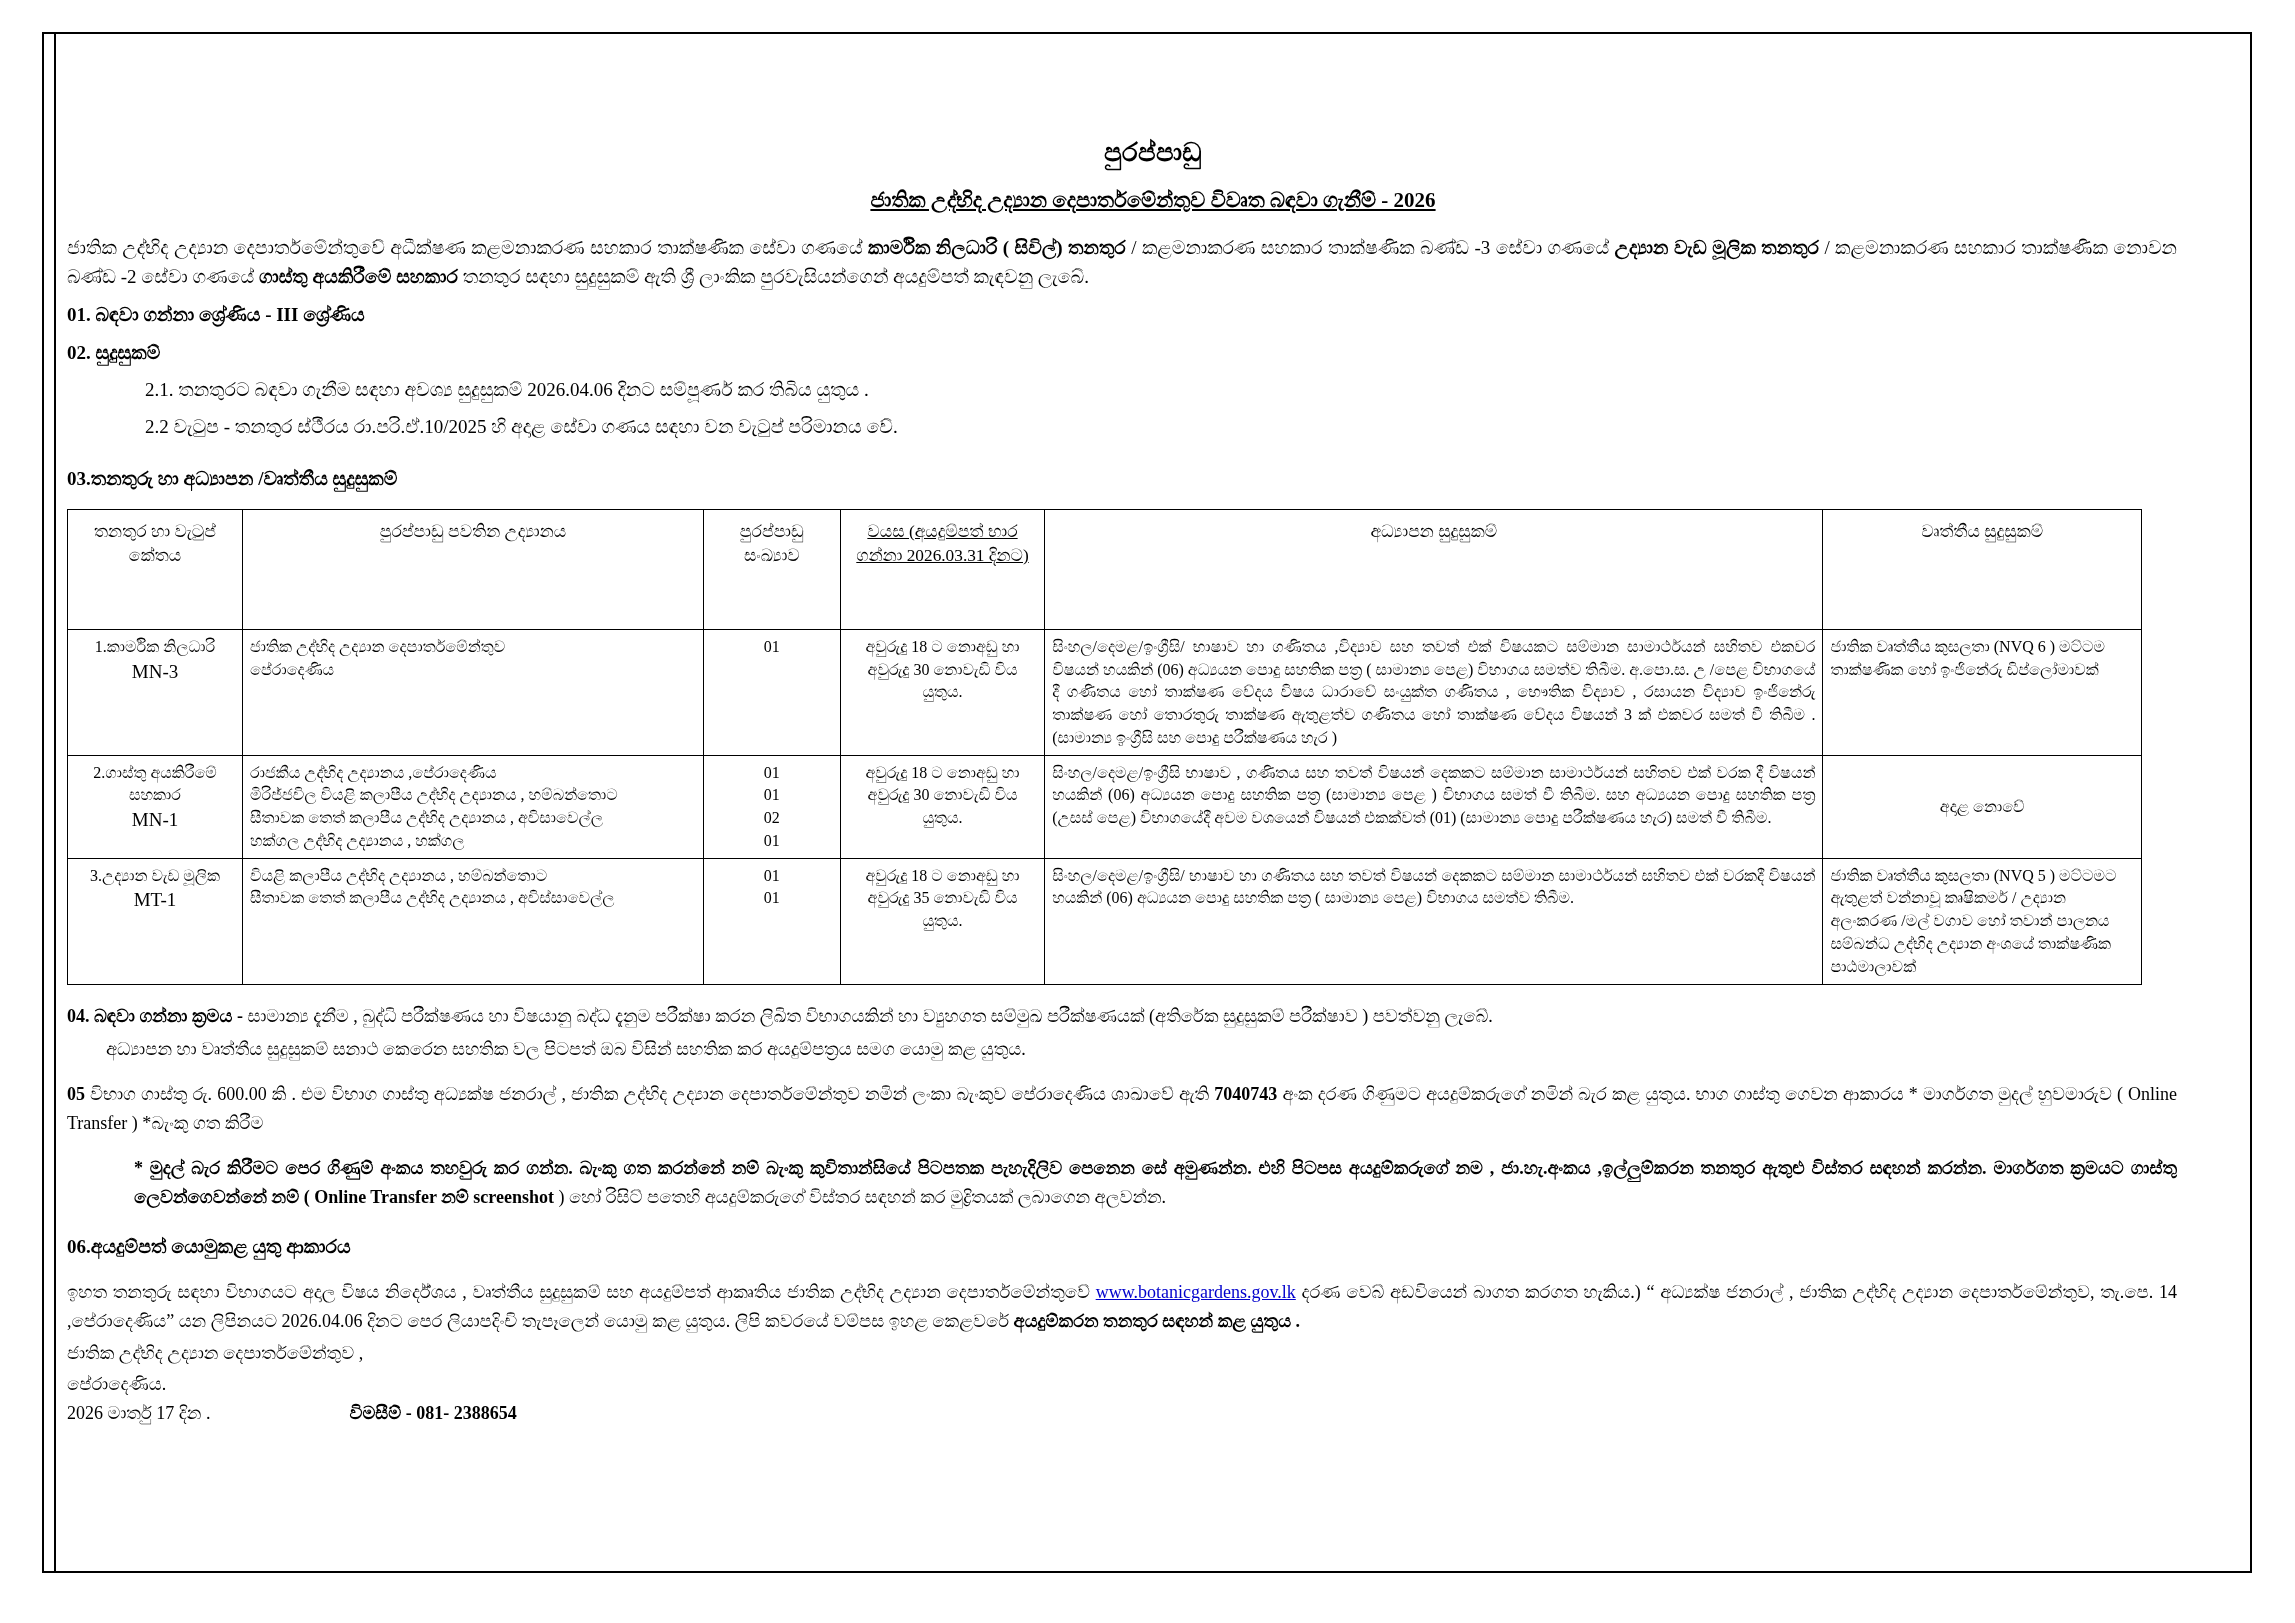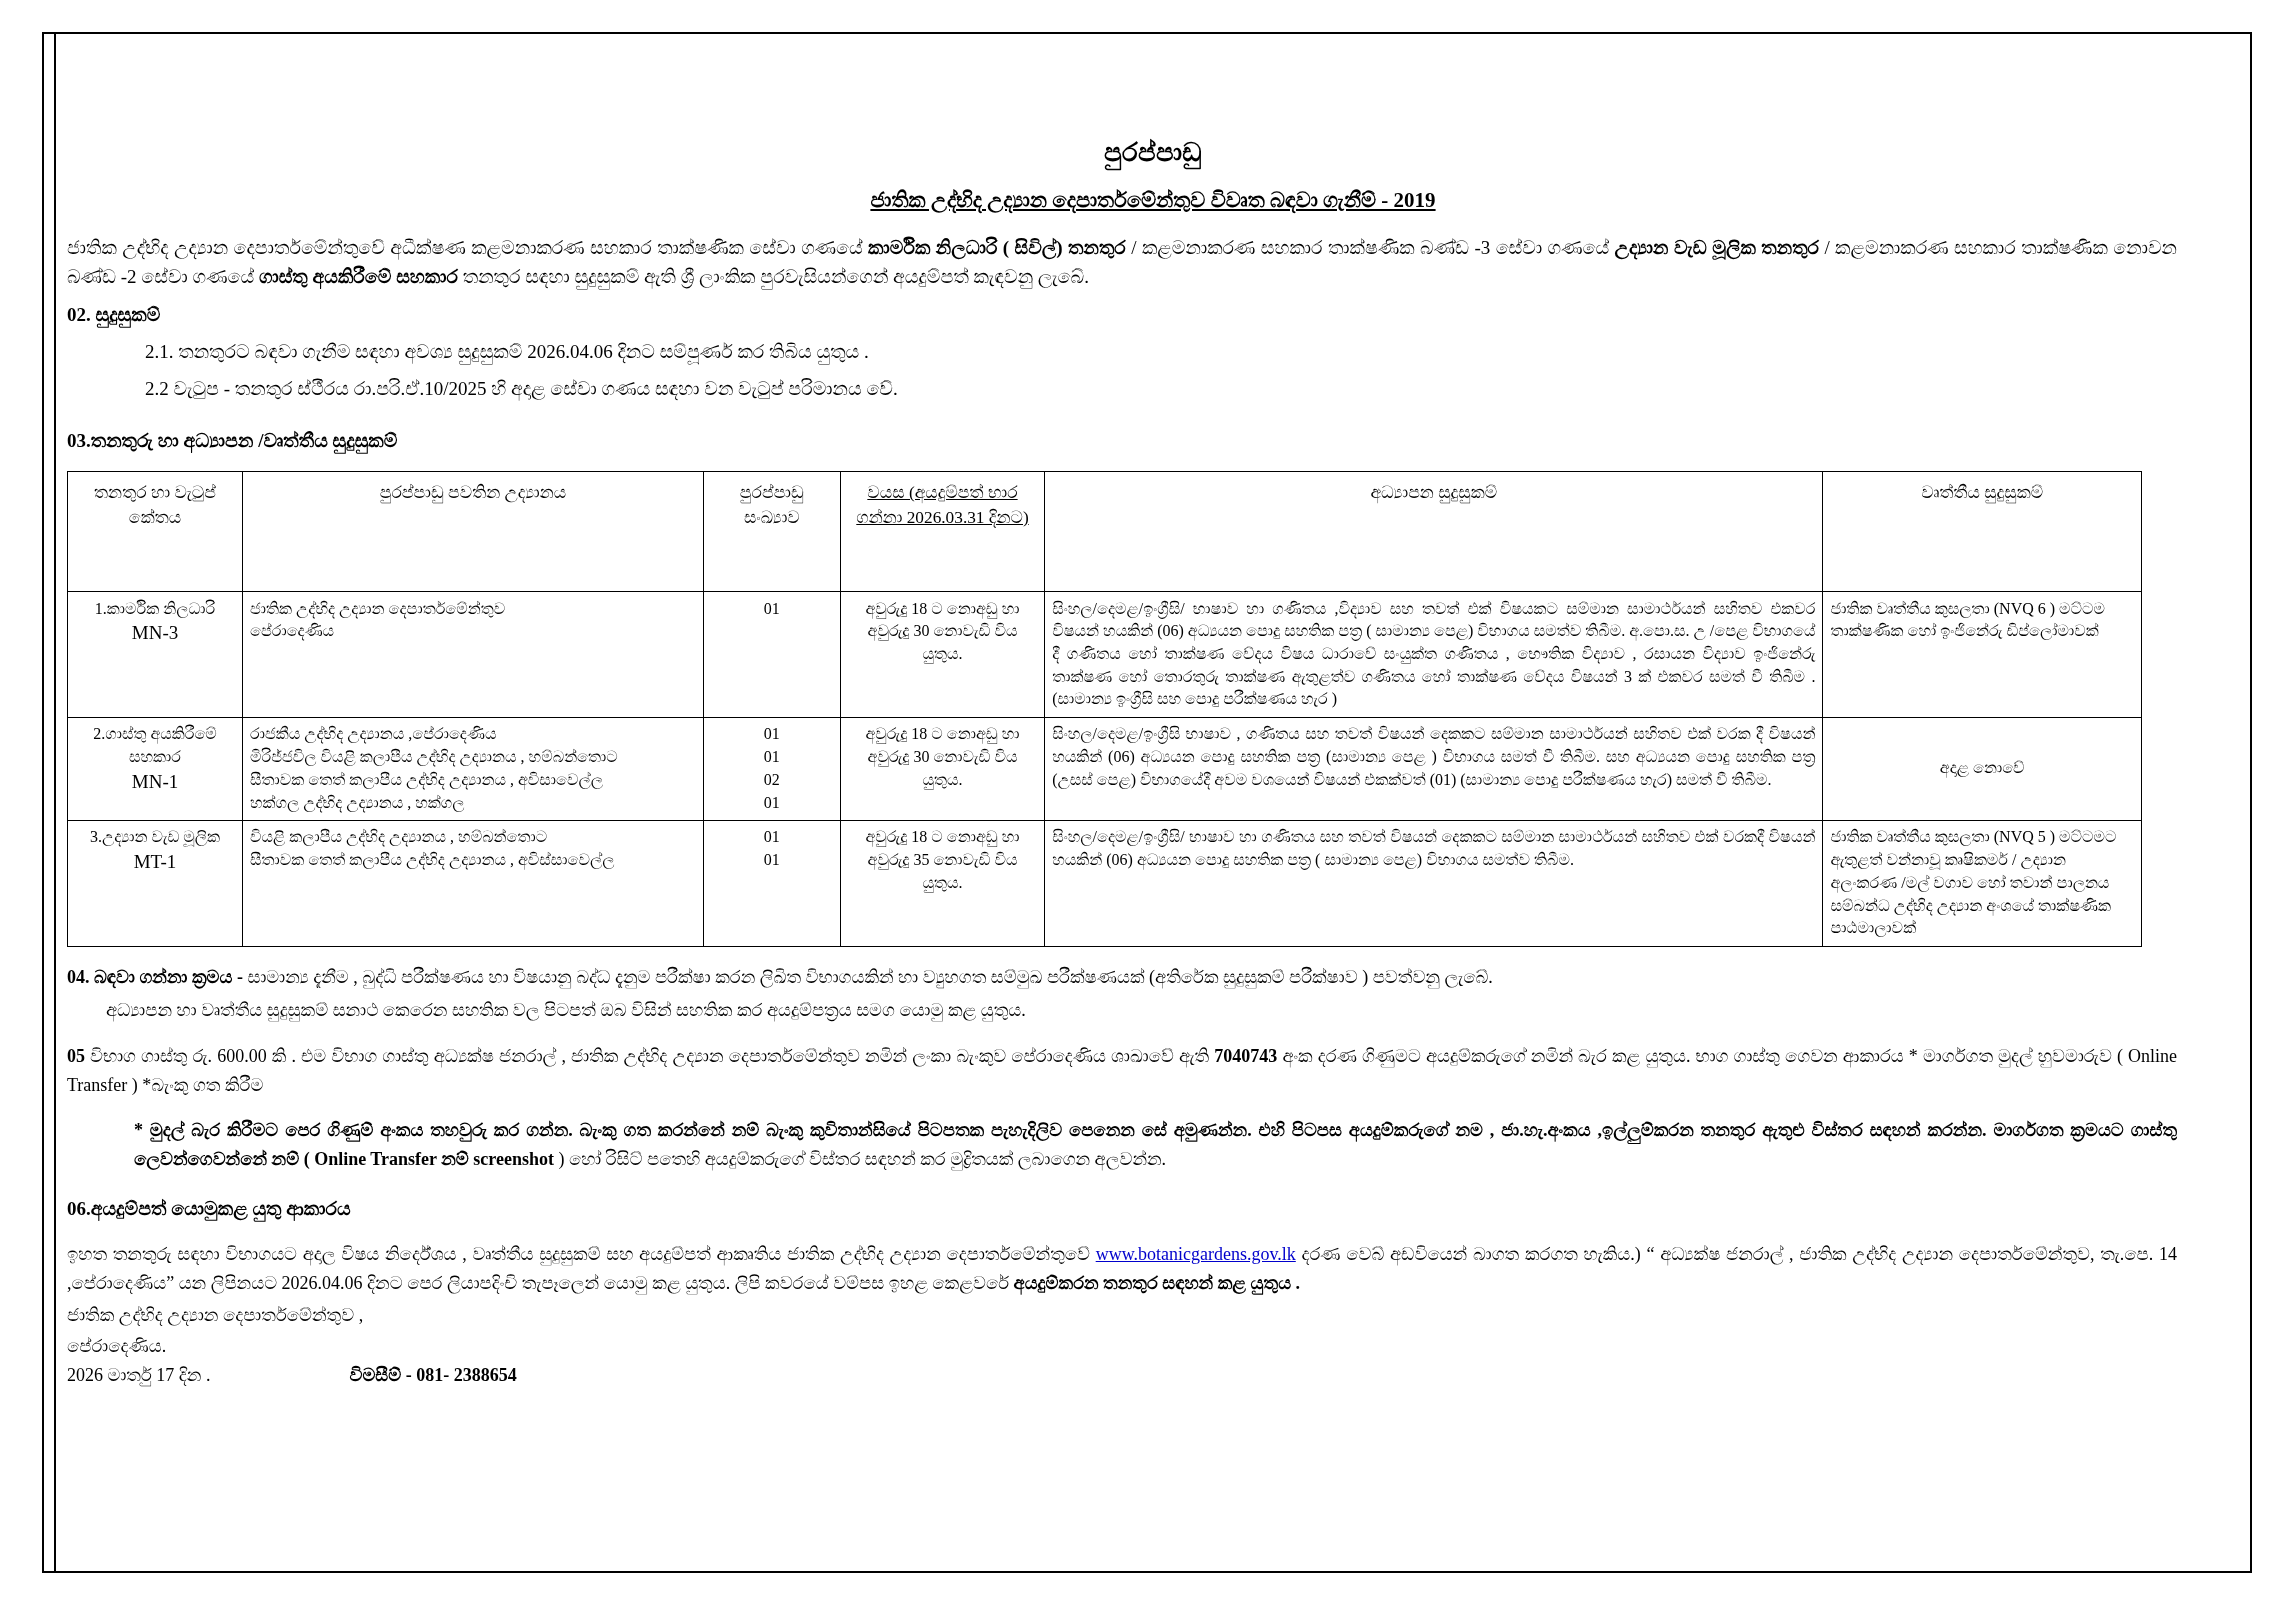--- a/index.html
+++ b/index.html
@@ -159,26 +159,27 @@
 </head>
 <body>
 
 <div class="page">
   <div class="border-outer"></div>
   <div class="border-inner"></div>
 
   <div class="content">
 
     <div class="doc-title">පුරප්පාඩු</div>
-    <div class="doc-subtitle">ජාතික උද්භිද උද්‍යාන දෙපාර්තමේන්තුව විවෘත බඳවා ගැනීම්  - 2019</div>
+    <div class="doc-subtitle">ජාතික උද්භිද උද්‍යාන දෙපාර්තමේන්තුව විවෘත බඳවා ගැනීම්  - 2026</div>
 
     <div class="intro">
       <span>ජාතික උද්භිද උද්‍යාන දෙපාර්තමේන්තුවේ අධීක්ෂණ කළමනාකරණ සහකාර තාක්ෂණික සේවා ගණයේ </span><b>කාර්මික නිලධාරි ( සිවිල්) තනතුර</b><span> / කළමනාකරණ සහකාර තාක්ෂණික බණ්ඩ -3 සේවා ගණයේ </span><b>උද්‍යාන වැඩ මූලික තනතුර</b><span> / කළමනාකරණ සහකාර තාක්ෂණික නොවන බණ්ඩ -2 සේවා ගණයේ </span><b>ගාස්තු අයකිරීමේ සහකාර</b><span> තනතුර සඳහා සුදුසුකම් ඇති ශ්‍රී ලාංකික පුරවැසියන්ගෙන් අයදුම්පත් කැඳවනු ලැබේ.</span>
     </div>
 
+    <div class="sec-line">01. බඳවා ගන්නා ශ්‍රේණිය  -  III ශ්‍රේණිය</div>
     <div class="sec-line">02. සුදුසුකම්</div>
     <div class="sub-line">2.1. තනතුරට බඳවා ගැනීම සඳහා අවශ්‍ය සුදුසුකම්  2026.04.06 දිනට සම්පූර්ණ  කර තිබිය යුතුය .</div>
     <div class="sub-line">2.2  වැටුප -  තනතුර ස්ථීරය රා.පරි.ඒ.10/2025 හි අදාළ සේවා ගණය සඳහා වන වැටුප් පරිමානය වේ.</div>
 
     <div class="sec-heading">03.තනතුරු  හා අධ්‍යාපන /වෘත්තීය සුදුසුකම්</div>
 
     <table class="vac">
       <thead>
         <tr>
           <th class="col-a">තනතුර හා වැටුප් කේතය</th>

